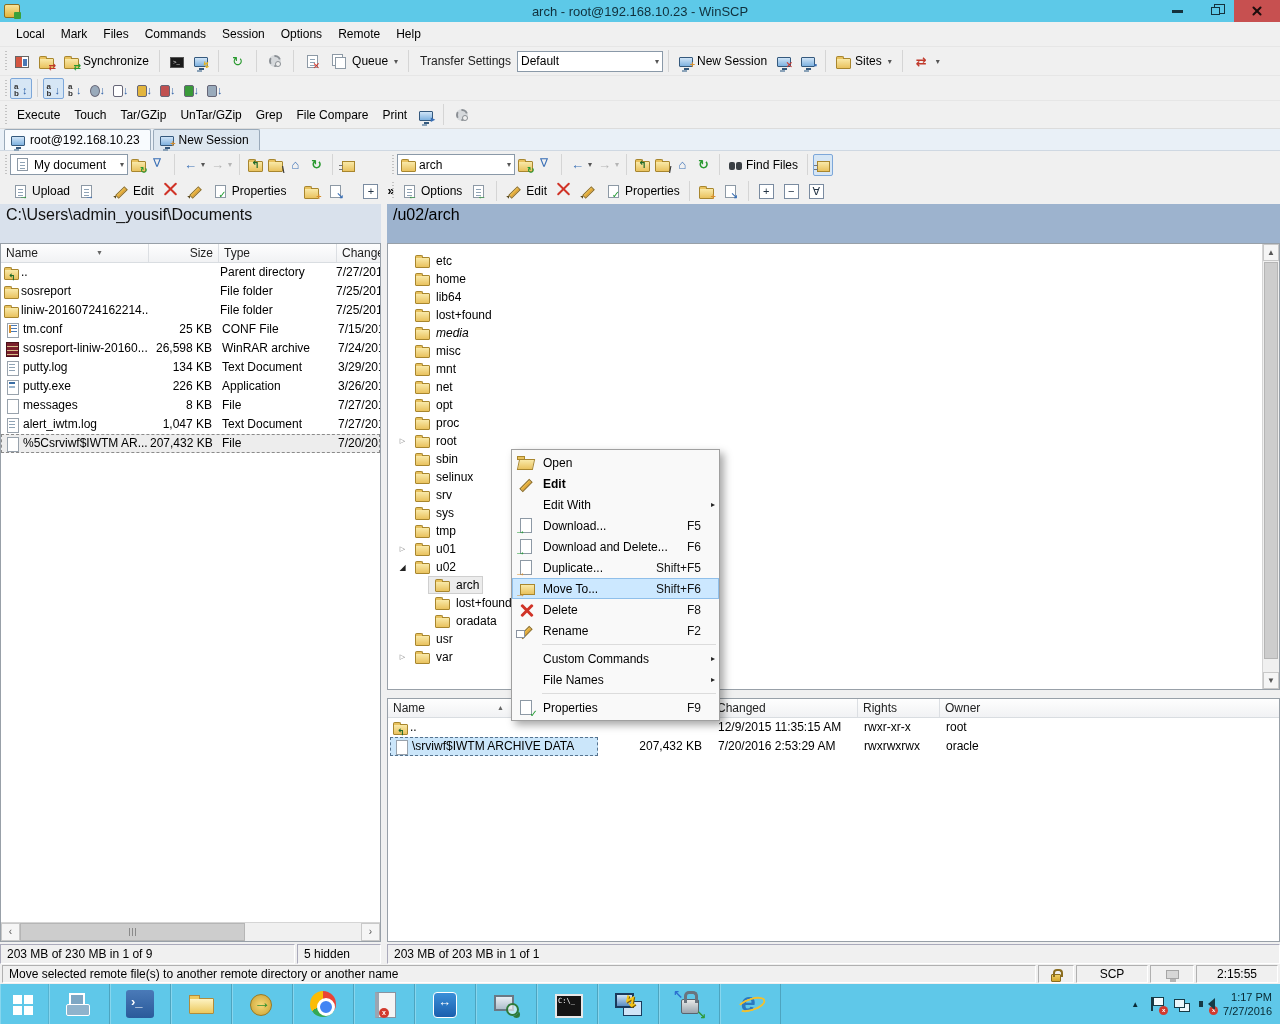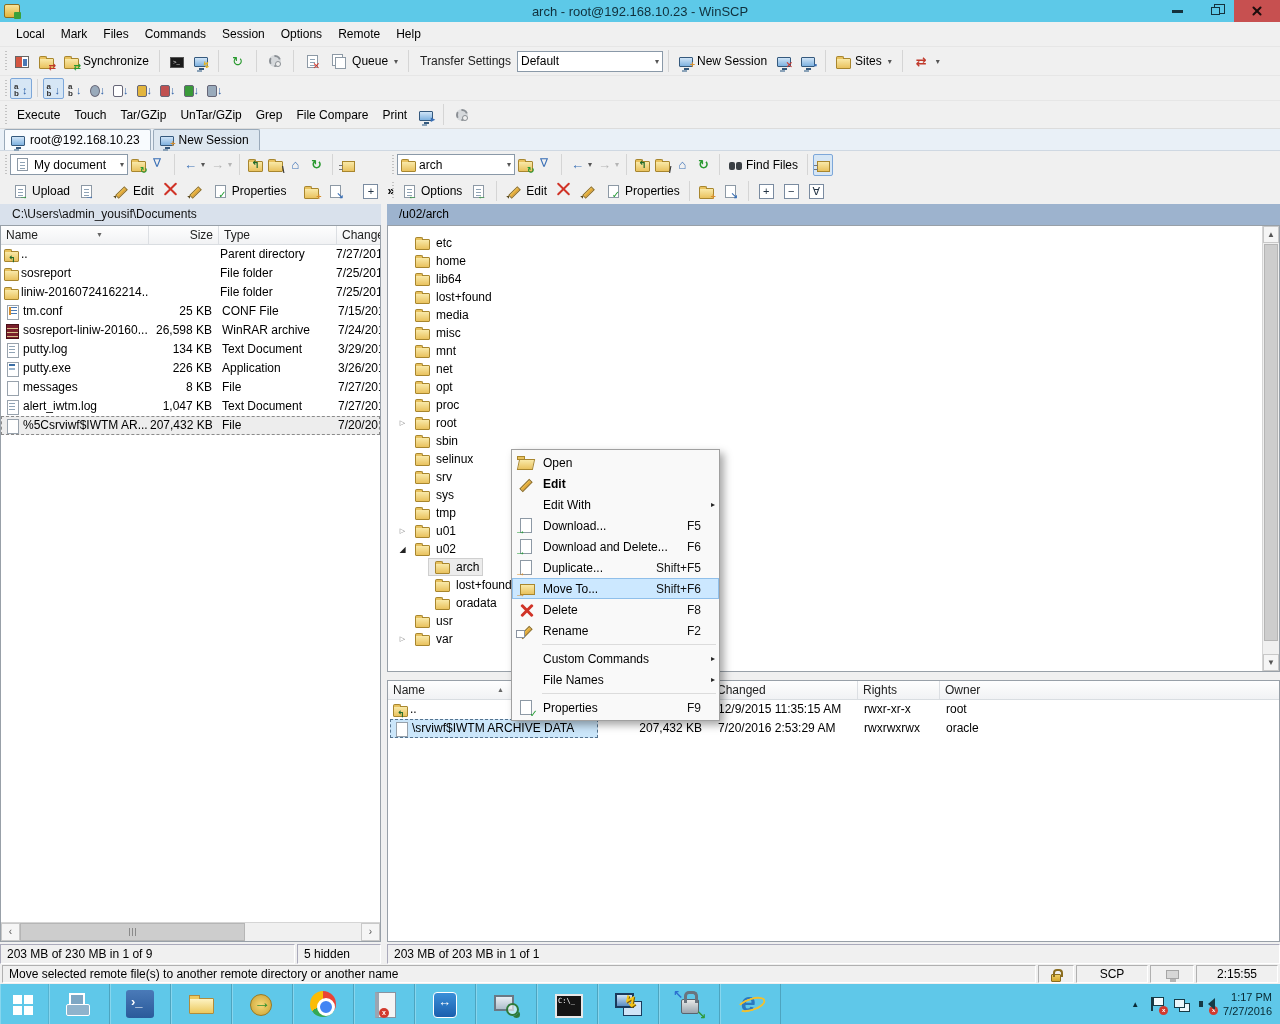--- a/index.html
+++ b/index.html
@@ -89,21 +89,21 @@
   .panel { display:flex; flex-direction:column; }
   .panel.left { width:381px; }
   .splitter { width:6px; background:#f0f0f0; }
   .panel.right { flex:1; min-width:0; }
   .navrow { height:27px; display:flex; align-items:center; padding:0 2px; }
   .cmdrow { height:26px; display:flex; align-items:center; padding:0 2px; }
   .combo { display:flex; align-items:center; gap:3px; border:1px solid #8a99a8; background:#fff; height:21px; padding:0 3px; }
   .nbtn { height:22px; min-width:20px; display:flex; align-items:center; justify-content:center; padding:0 1px; border:1px solid transparent; border-radius:2px; }
   .nbtn.pressed { background:#d6e6f5; border-color:#7da7d9; }
   .cbtn { display:flex; align-items:center; gap:3px; padding:0 4px; height:22px; }
-  .pathbar { height:21px; line-height:21px; padding:0 12px; font-size:12px; overflow:hidden; white-space:nowrap; }
+  .pathbar { height:39px; line-height:21px; padding:0 6px; font-size:16px; overflow:hidden; white-space:nowrap; }
   .pathbar.inactive { background:#d9e1ec; color:#111; }
   .pathbar.active { background:#9db3ce; color:#000; }
 
   .listbox { border:1px solid #98a0a8; background:#fff; display:flex; flex-direction:column; flex:1; min-height:0; overflow:hidden; }
   .hdr { display:flex; background:linear-gradient(#fefefe,#f1f2f4); border-bottom:1px solid #d9dde1; height:19px; line-height:18px; color:#222; flex:none; }
   .hcell { border-right:1px solid #dcdfe3; padding:0 5px; display:flex; align-items:center; overflow:hidden; white-space:nowrap; }
   .sortglyph { font-size:7px; color:#666; }
 
   .rowswrap { flex:1; overflow:hidden; position:relative; background:#fff; }
   .frow { display:flex; height:19px; line-height:19px; align-items:center; white-space:nowrap; }
@@ -779,21 +779,21 @@
                 <span class="tlabel">lib64</span>
               </span>
             </div>
             <div class="trow" style="padding-left: 8px;">
               <span class="expander"></span>
               <span class="tnode">
                 <span class="fic folder"></span>
                 <span class="tlabel">lost+found</span>
               </span>
             </div>
-            <div class="trow" style="padding-left: 8px;">
+            <div class="trow" style="padding-left: 8px; font-style: italic;">
               <span class="expander"></span>
               <span class="tnode">
                 <span class="fic folder"></span>
                 <span class="tlabel">media</span>
               </span>
             </div>
             <div class="trow" style="padding-left: 8px;">
               <span class="expander"></span>
               <span class="tnode">
                 <span class="fic folder"></span>

